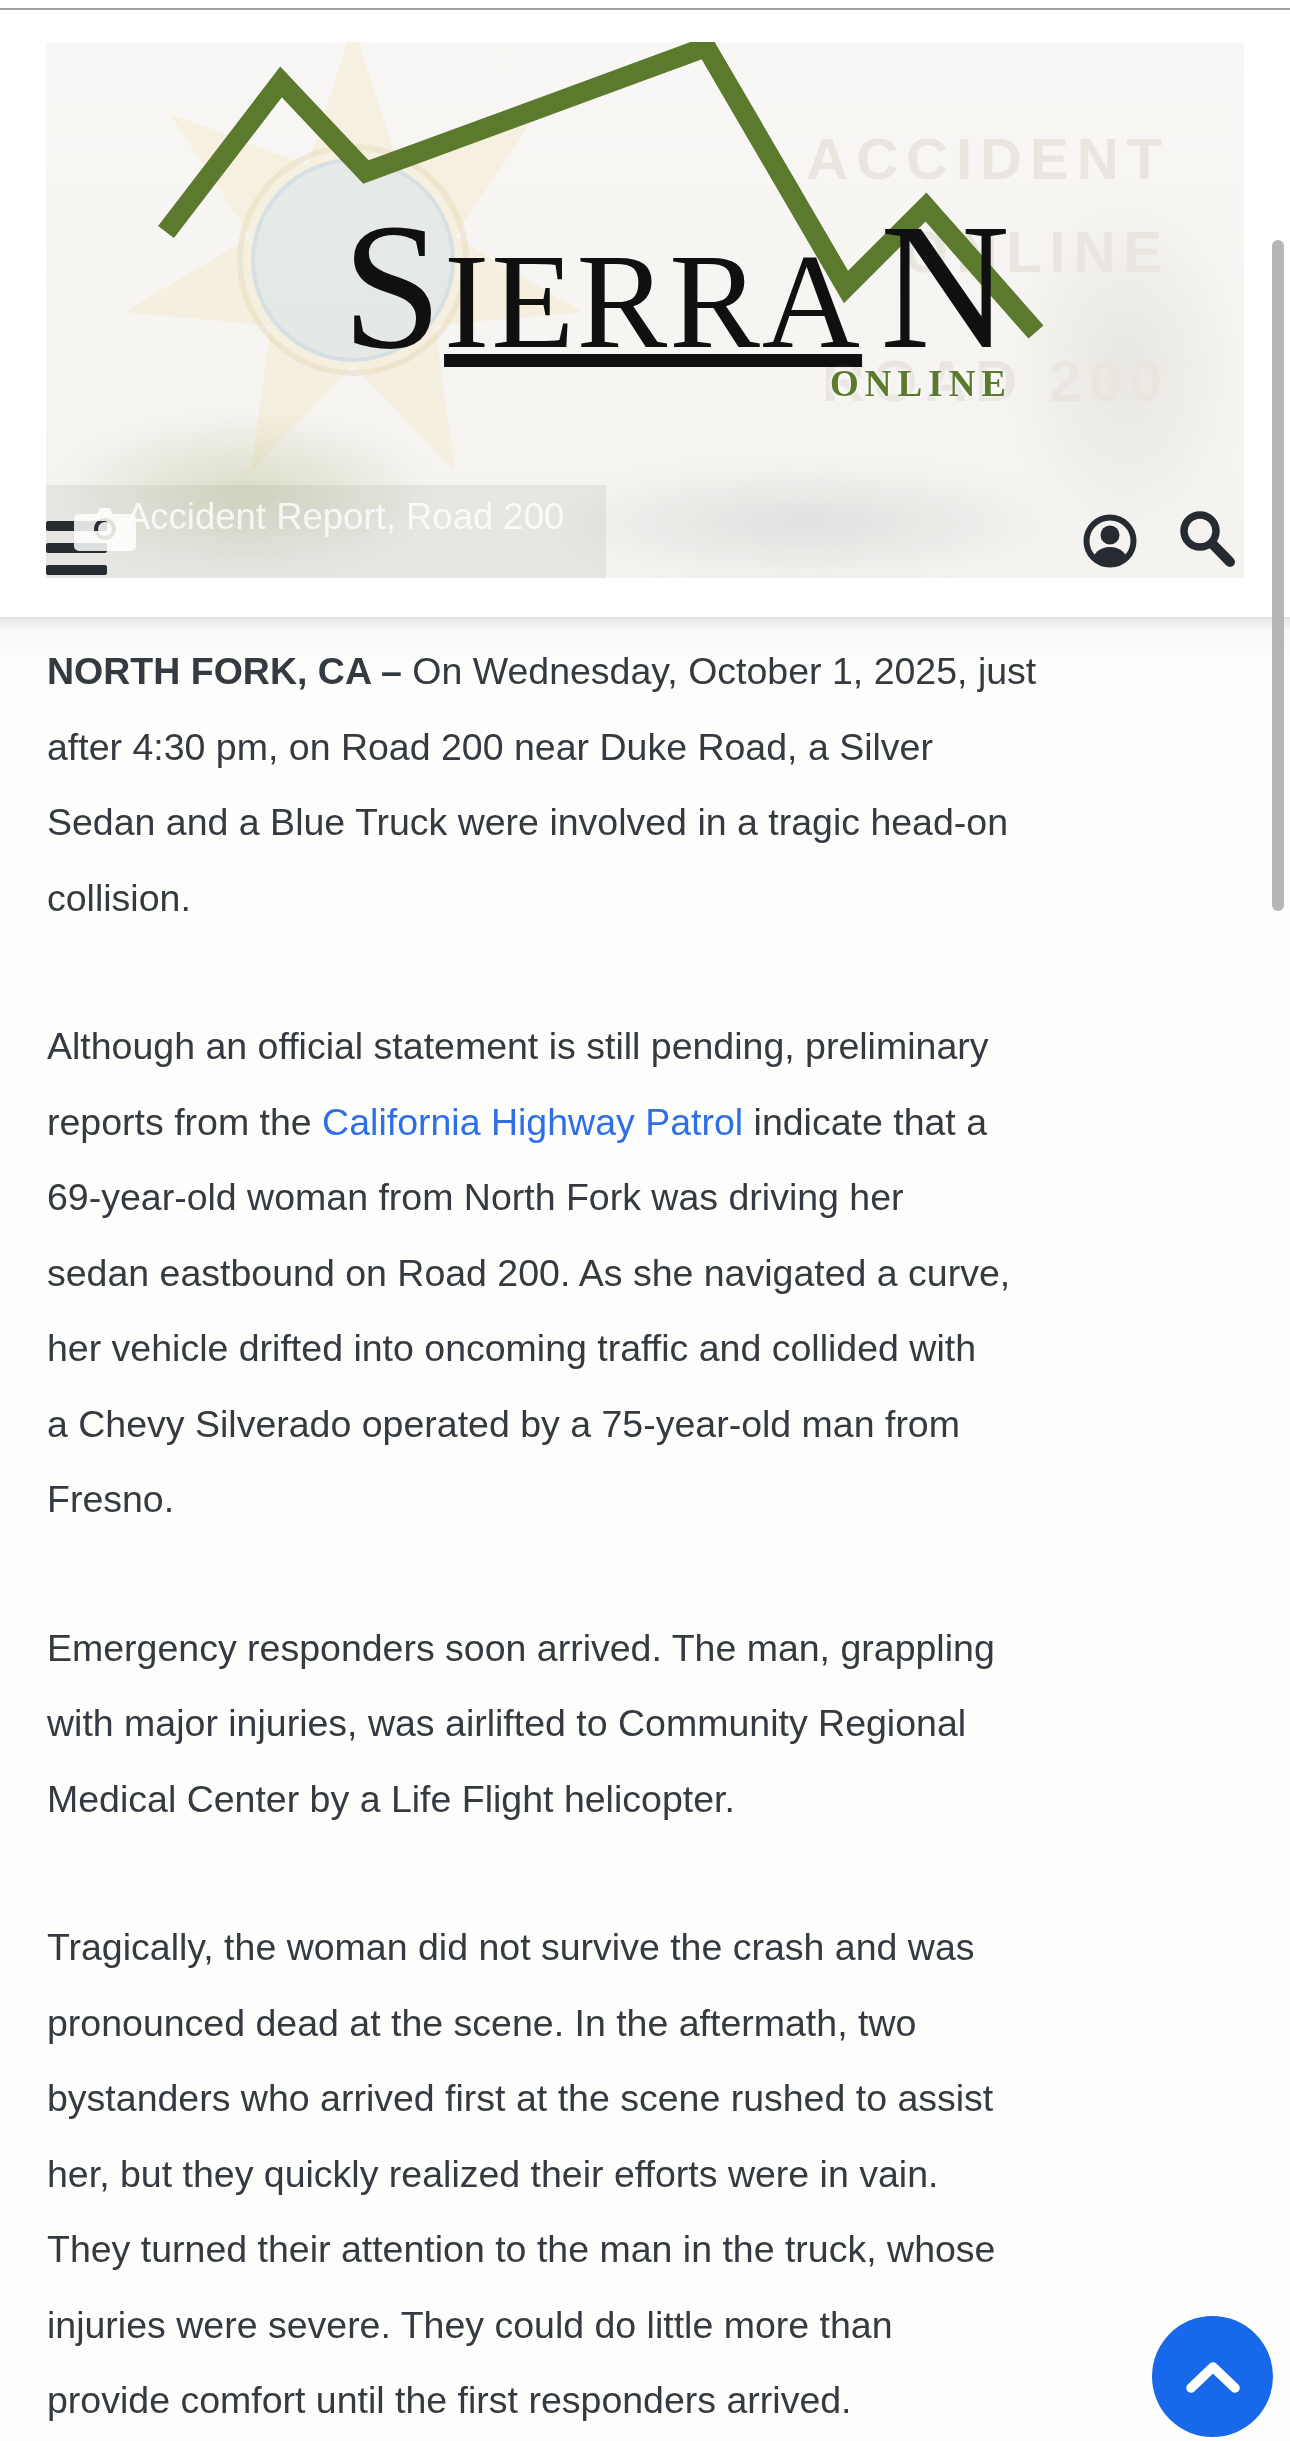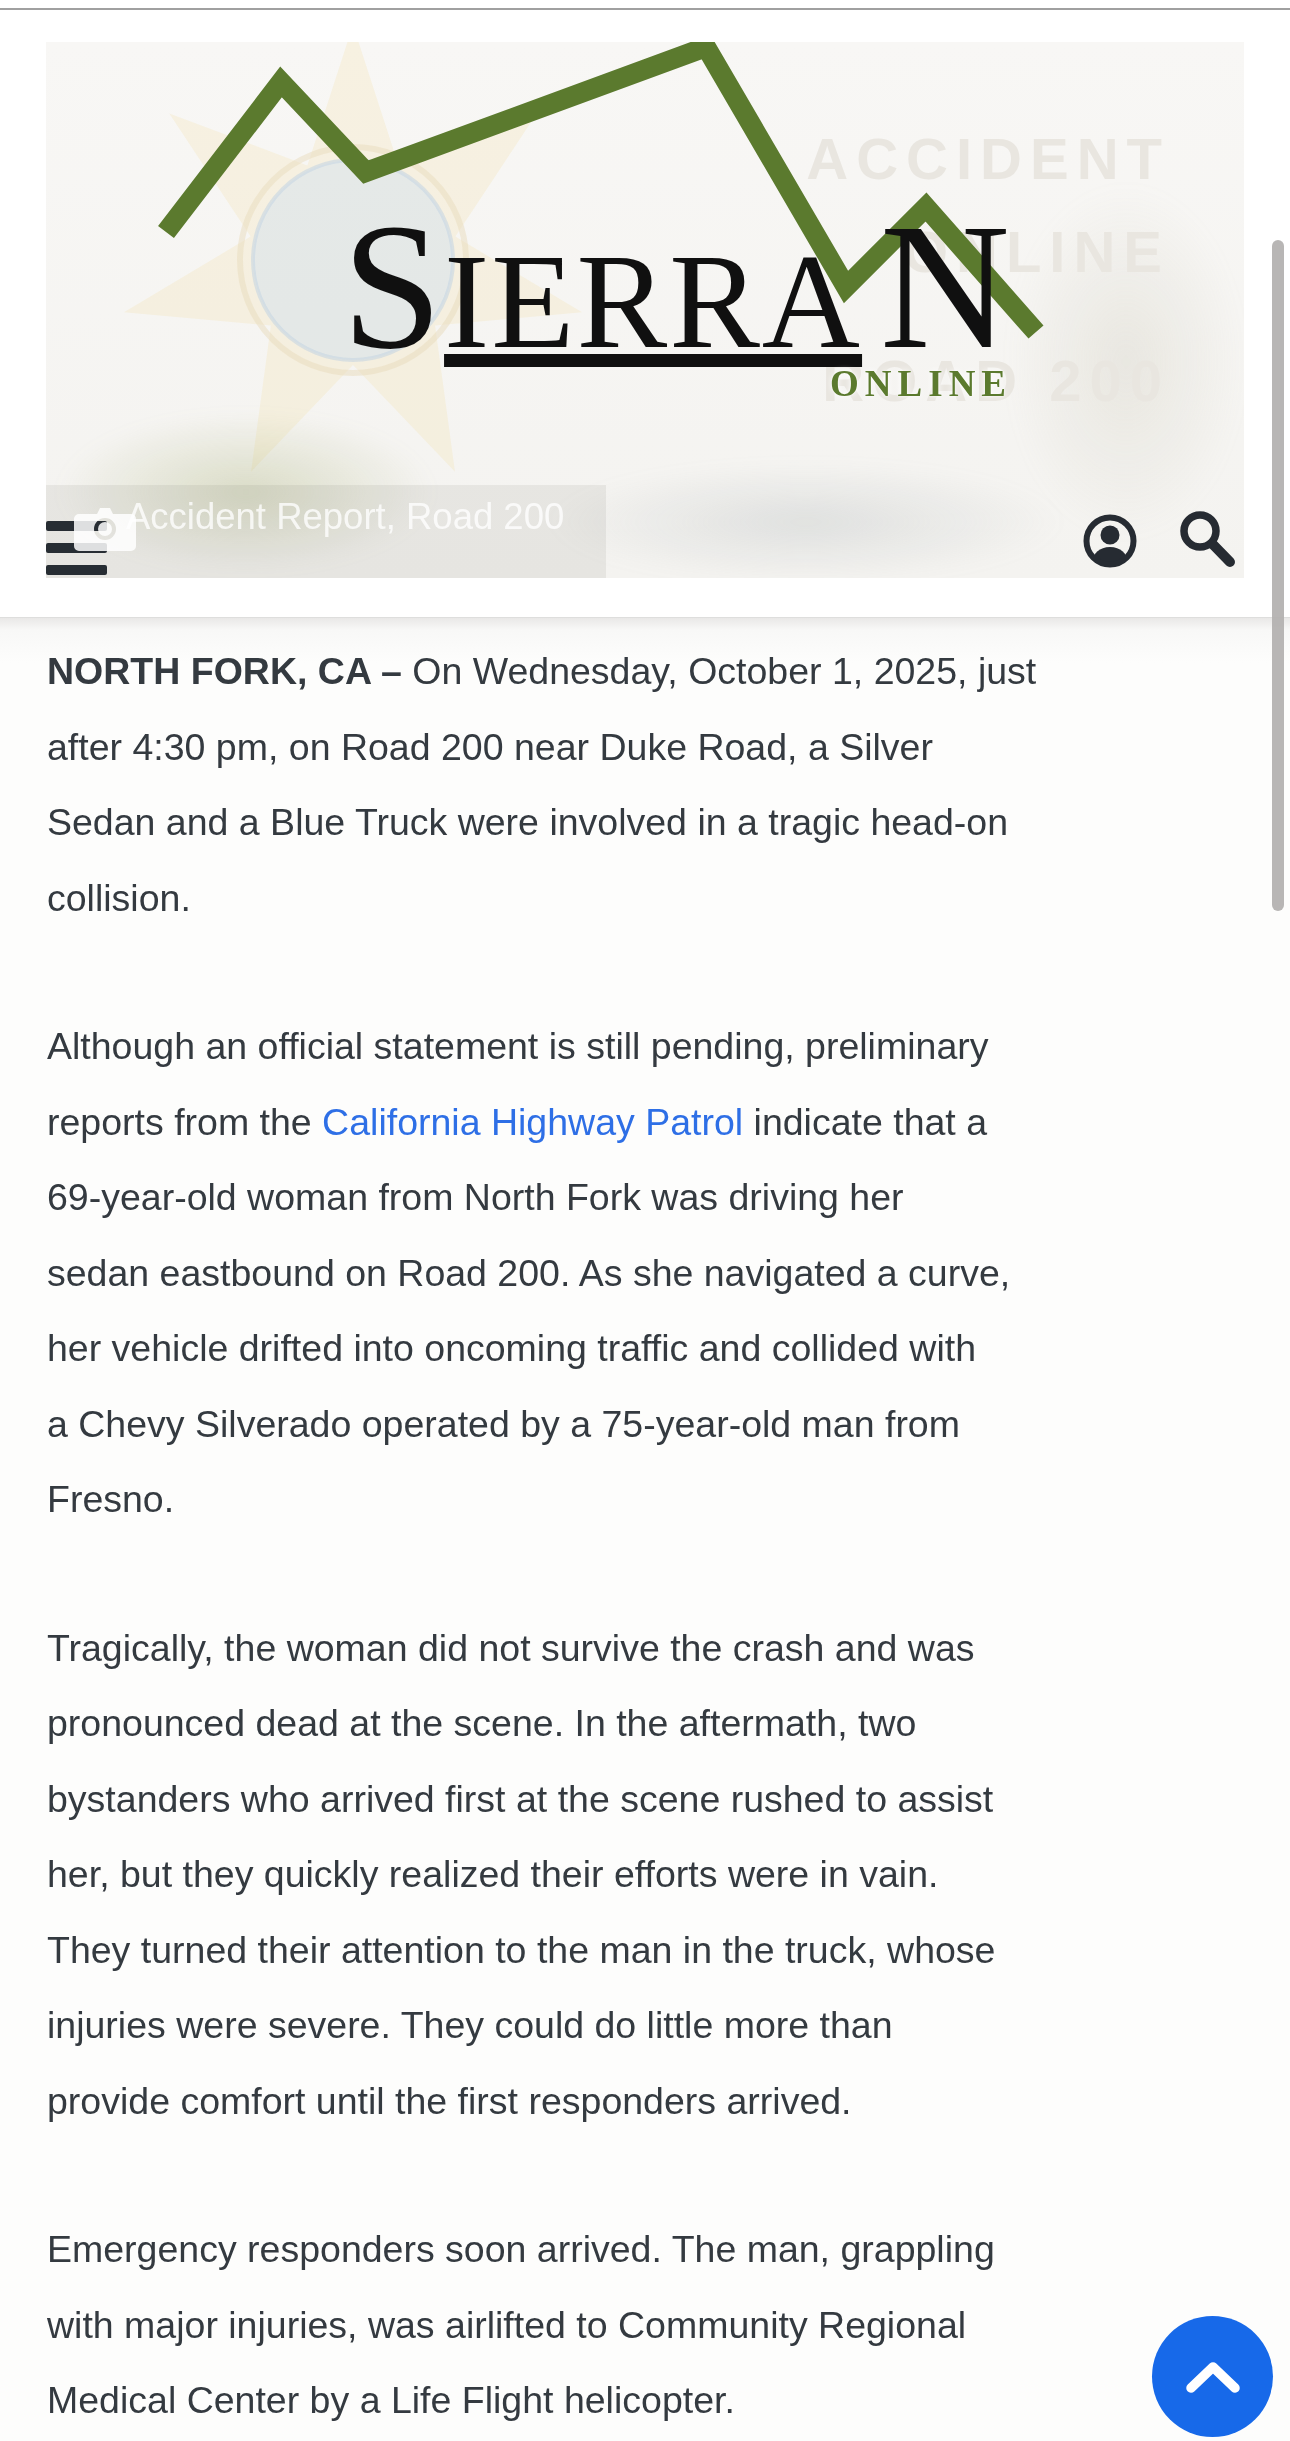--- a/index.html
+++ b/index.html
@@ -176,31 +176,31 @@
 collision.</span></p>
 
   <p><span>Although an official statement is still pending, preliminary
 reports from the </span><a>California Highway Patrol</a><span> indicate that a
 69-year-old woman from North Fork was driving her
 sedan eastbound on Road 200. As she navigated a curve,
 her vehicle drifted into oncoming traffic and collided with
 a Chevy Silverado operated by a 75-year-old man from
 Fresno.</span></p>
 
+  <p>Emergency responders soon arrived. The man, grappling
+with major injuries, was airlifted to Community Regional
+Medical Center by a Life Flight helicopter.</p>
+
   <p>Tragically, the woman did not survive the crash and was
 pronounced dead at the scene. In the aftermath, two
 bystanders who arrived first at the scene rushed to assist
 her, but they quickly realized their efforts were in vain.
 They turned their attention to the man in the truck, whose
 injuries were severe. They could do little more than
 provide comfort until the first responders arrived.</p>
-
-  <p>Emergency responders soon arrived. The man, grappling
-with major injuries, was airlifted to Community Regional
-Medical Center by a Life Flight helicopter.</p>
 </main>
 
 <div class="scrollbar-thumb"></div>
 
 <button class="scroll-top" aria-label="scroll to top">
   <svg width="64" height="42" viewBox="0 0 64 42">
     <polyline points="10,32 32,11 54,32" fill="none" stroke="#ffffff" stroke-width="9.5" stroke-linecap="round" stroke-linejoin="round"></polyline>
   </svg>
 </button>
 

